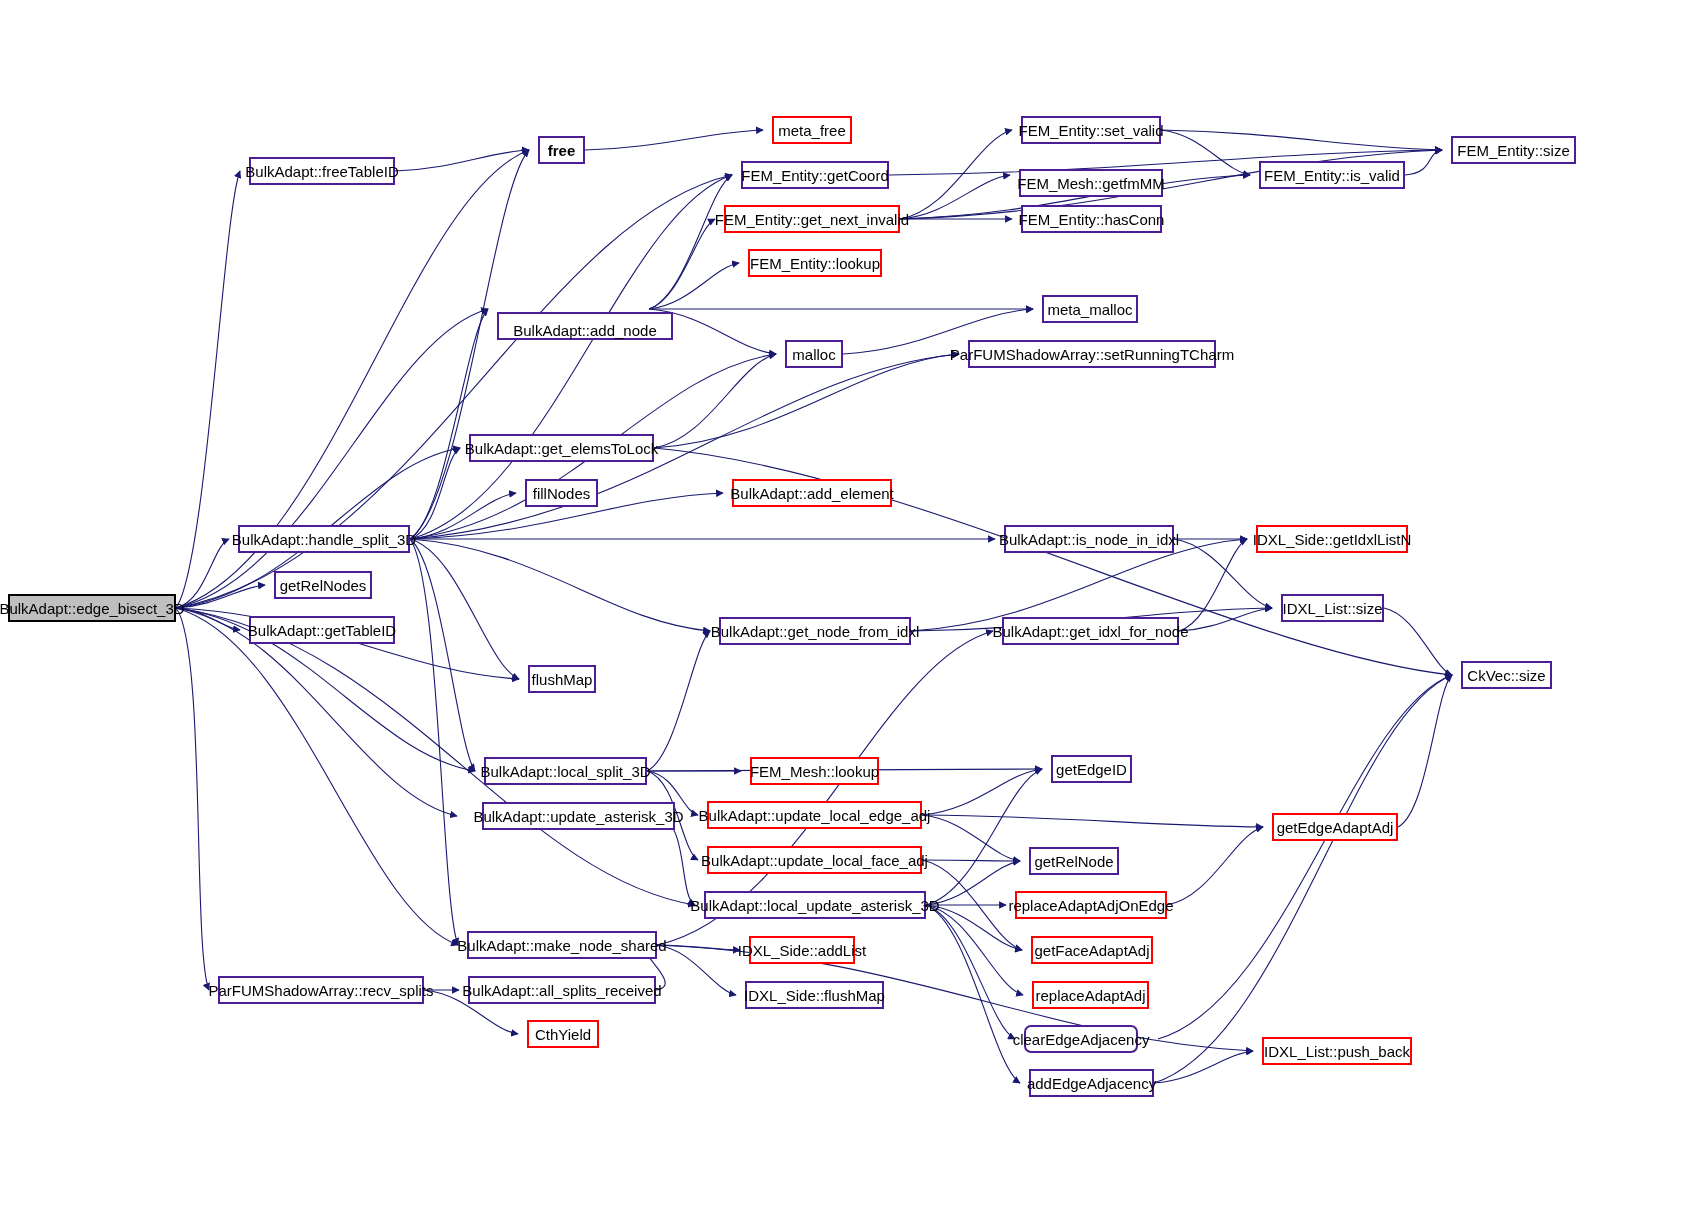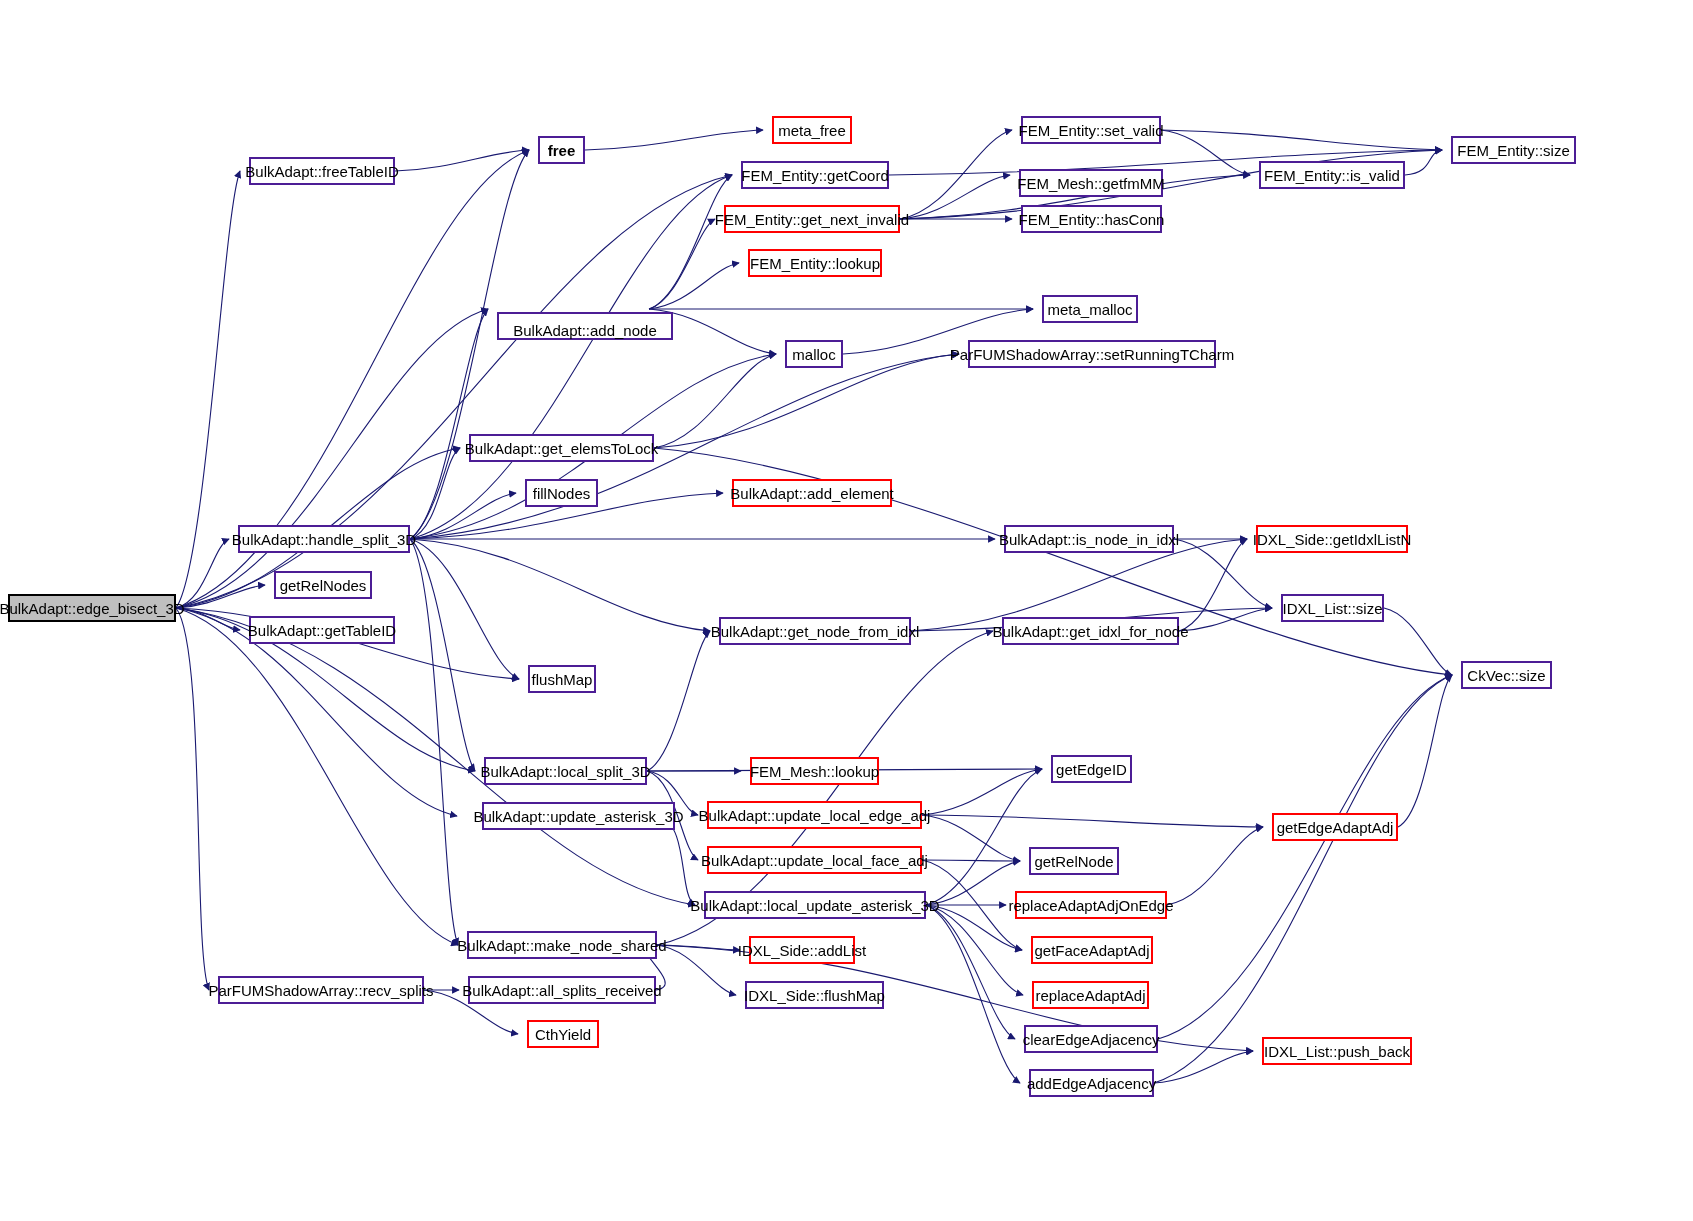--- a/index.html
+++ b/index.html
@@ -261,21 +261,21 @@
       </div>
       <div class="node red" style="left: 1032px; top: 981px; width: 117px;">
         <span>replaceAdaptAdj</span>
       </div>
       <div class="node" style="left: 218px; top: 976px; width: 206px;">
         <span>ParFUMShadowArray::recv_splits</span>
       </div>
       <div class="node" style="left: 468px; top: 976px; width: 188px;">
         <span>BulkAdapt::all_splits_received</span>
       </div>
-      <div class="node" style="left: 1024px; top: 1025px; width: 134px;">
+      <div class="node" style="left: 1024px; top: 1025px; width: 114px; border-radius: 7px;">
         <span>clearEdgeAdjacency</span>
       </div>
       <div class="node red" style="left: 527px; top: 1020px; width: 72px;">
         <span>CthYield</span>
       </div>
       <div class="node red" style="left: 1262px; top: 1037px; width: 150px;">
         <span>IDXL_List::push_back</span>
       </div>
       <div class="node" style="left: 1029px; top: 1069px; width: 125px;">
         <span>addEdgeAdjacency</span>

